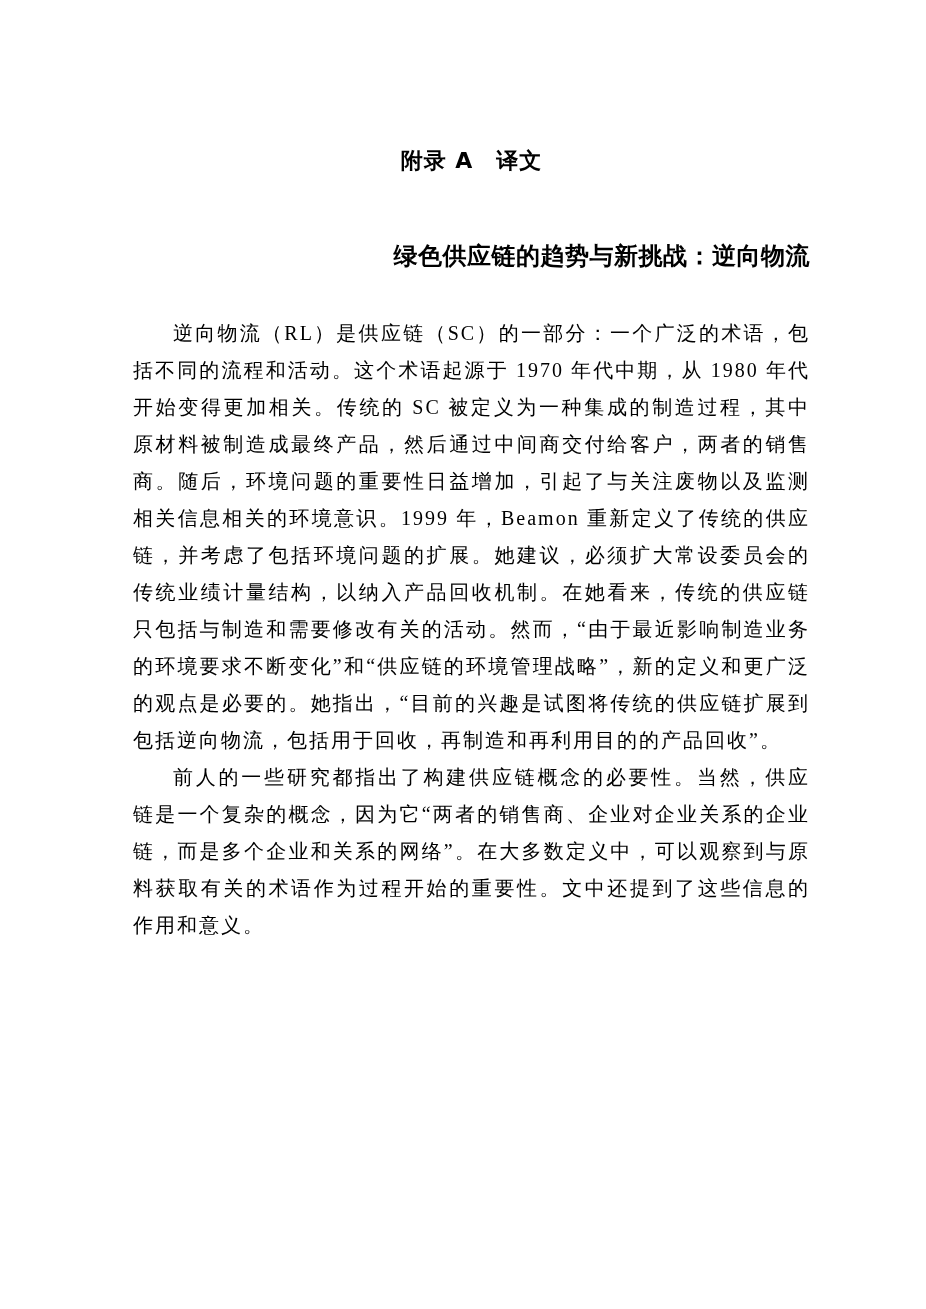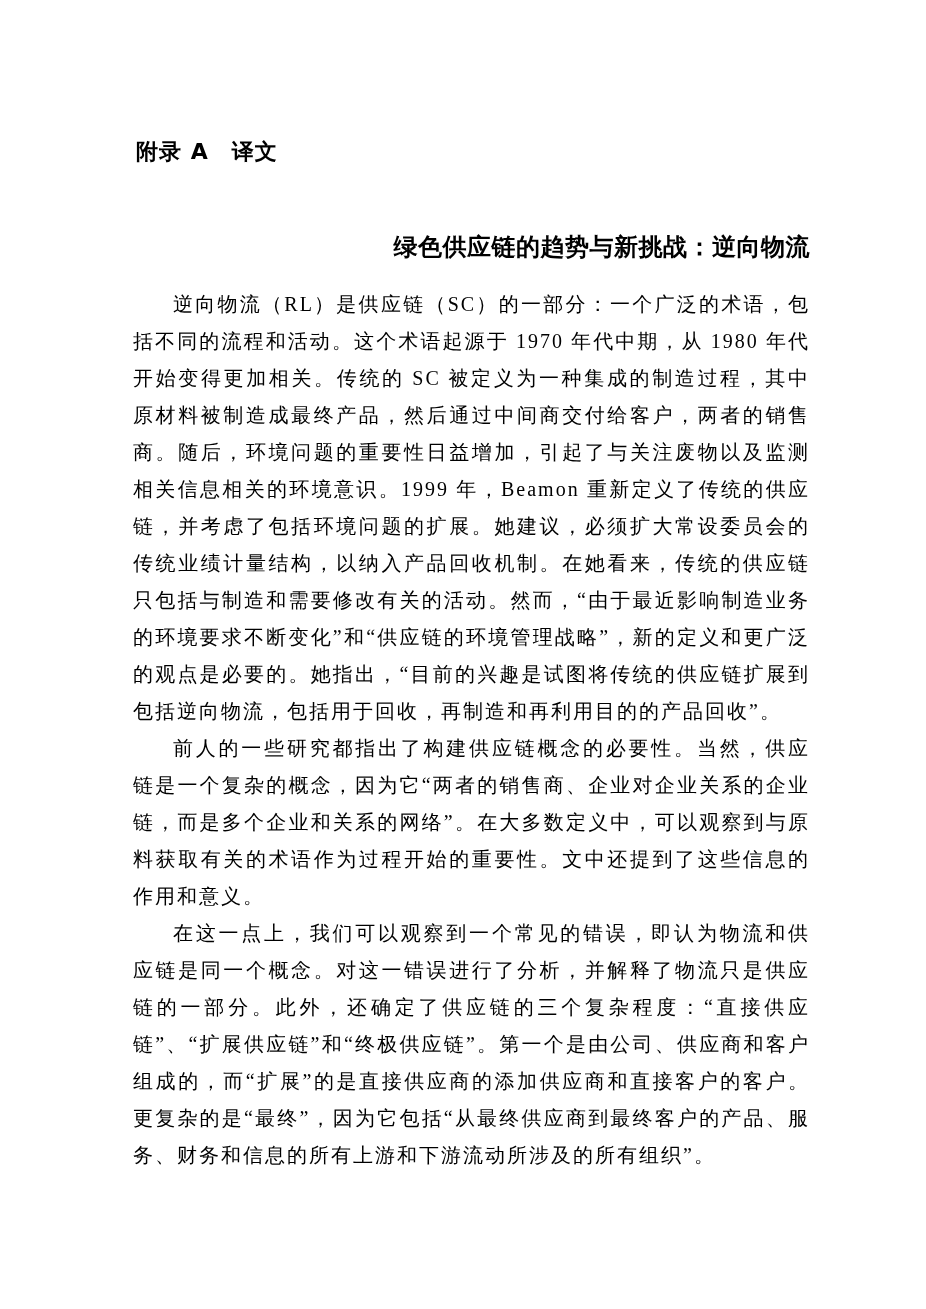--- a/index.html
+++ b/index.html
@@ -14,38 +14,39 @@
   }
   .page {
     box-sizing: border-box;
     width: 926px;
     height: 1309px;
     background: #ffffff;
     color: #000000;
     padding: 135px 116px 0 133px;
   }
   .appendix-title {
-    margin: 3px;
+    margin: 12px;
+    text-align: center;
     font-family: "DejaVu Sans", "Liberation Sans", sans-serif;
     font-weight: 700;
     font-size: 22px;
     line-height: 28px;
     letter-spacing: 1px;
   }
   .article-title {
     margin: 66px 0 0 0;
     text-align: right;
     font-family: "DejaVu Sans", "Liberation Sans", sans-serif;
     font-weight: 700;
     font-size: 24px;
     line-height: 30px;
     letter-spacing: 0.5px;
   }
   .doc-body {
-    margin-top: 24px;
+    margin-top: 44px;
     font-family: "Liberation Serif", "DejaVu Serif", serif;
     font-size: 20px;
     line-height: 37px;
     letter-spacing: 2px;
     text-align: justify;
   }
   .doc-body p {
     margin: 0;
     padding: 0;
     text-indent: 2em;
@@ -55,15 +56,14 @@
 <body>
 
 <div class="page">
   <h1 class="appendix-title">附录 A　译文</h1>
 
   <h2 class="article-title">绿色供应链的趋势与新挑战：逆向物流</h2>
 
   <div class="doc-body">
     <p>逆向物流（RL）是供应链（SC）的一部分：一个广泛的术语，包括不同的流程和活动。这个术语起源于 1970 年代中期，从 1980 年代开始变得更加相关。传统的 SC 被定义为一种集成的制造过程，其中原材料被制造成最终产品，然后通过中间商交付给客户，两者的销售商。随后，环境问题的重要性日益增加，引起了与关注废物以及监测相关信息相关的环境意识。1999 年，Beamon 重新定义了传统的供应链，并考虑了包括环境问题的扩展。她建议，必须扩大常设委员会的传统业绩计量结构，以纳入产品回收机制。在她看来，传统的供应链只包括与制造和需要修改有关的活动。然而，“由于最近影响制造业务的环境要求不断变化”和“供应链的环境管理战略”，新的定义和更广泛的观点是必要的。她指出，“目前的兴趣是试图将传统的供应链扩展到包括逆向物流，包括用于回收，再制造和再利用目的的产品回收”。</p>
     <p>前人的一些研究都指出了构建供应链概念的必要性。当然，供应链是一个复杂的概念，因为它“两者的销售商、企业对企业关系的企业链，而是多个企业和关系的网络”。在大多数定义中，可以观察到与原料获取有关的术语作为过程开始的重要性。文中还提到了这些信息的作用和意义。</p>
-    <p>在这一点上，我们可以观察到一个常见的错误，即认为物流和供应链是同一个概念。对这一错误进行了分析，并解释了物流只是供应链的一部分。此外，还确定了供应链的三个复杂程度：“直接供应链”、“扩展供应链”和“终极供应链”。第一个是由公司、供应商和客户组成的，而“扩展”的是直接供应商的添加供应商和直接客户的客户。更复杂的是“最终”，因为它包括“从最终供应商到最终客户的产品、服务、财务和信息的所有上游和下游流动所涉及的所有组织”。</p>
   </div>
 </div>
 
 </body></html>

